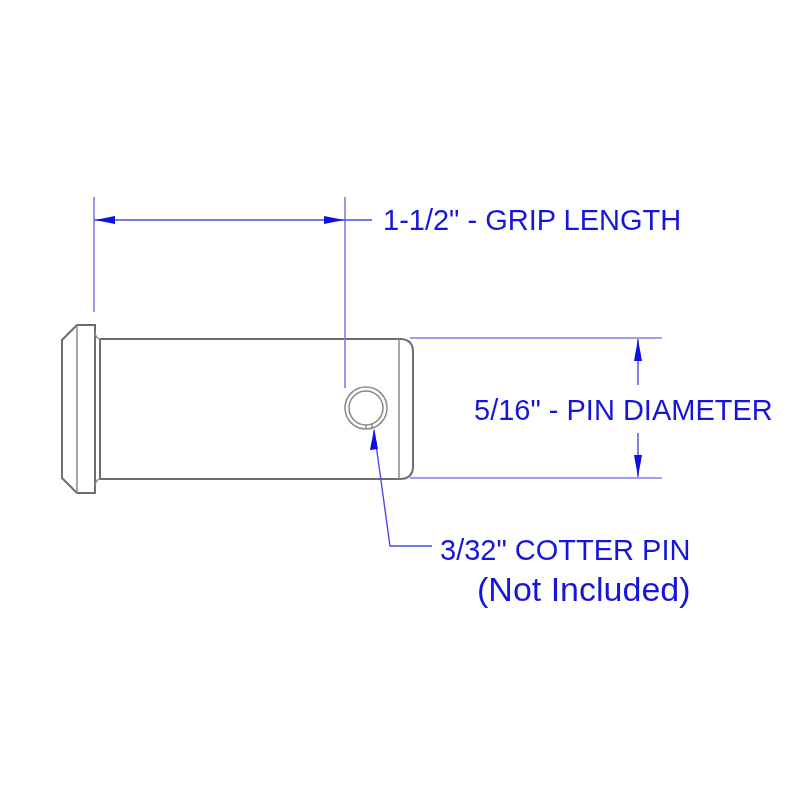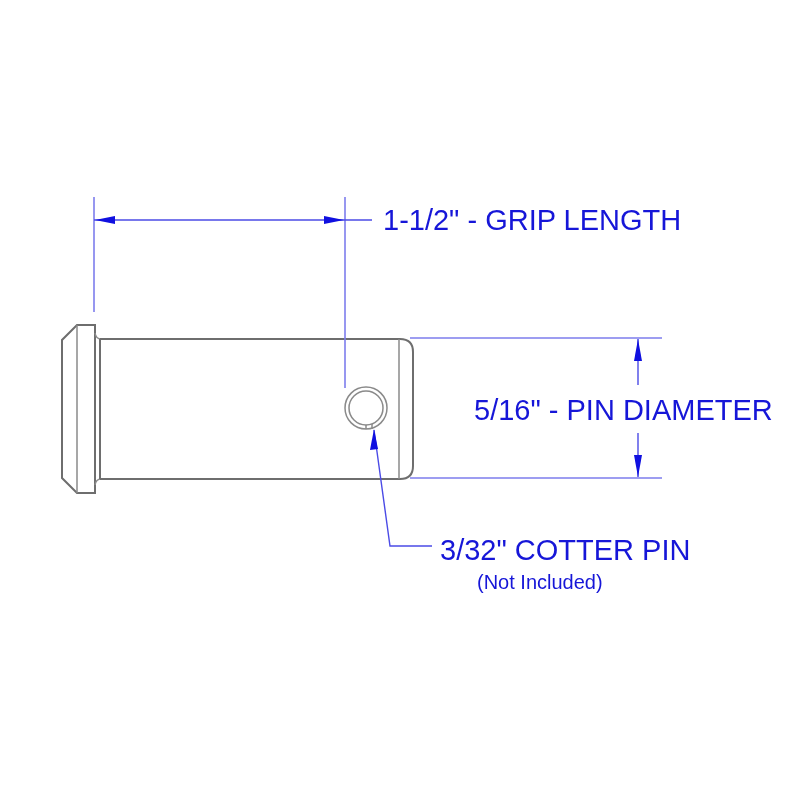--- a/index.html
+++ b/index.html
@@ -28,21 +28,21 @@
     .label {
       position: absolute;
       font-family: "Liberation Sans", sans-serif;
       color: #1616d8;
       white-space: nowrap;
       line-height: 1;
     }
     #grip-label { left: 383px; top: 206px; font-size: 29px; }
     #diam-label { left: 474px; top: 396px; font-size: 29px; }
     #cotter-label { left: 440px; top: 536px; font-size: 29px; }
-    #cotter-sub { left: 477px; top: 572px; font-size: 20px; }
+    #cotter-sub { left: 477px; top: 572px; font-size: 34px; }
   </style>
 </head>
 <body>
 
 <svg id="drawing" viewBox="0 0 800 800" xmlns="http://www.w3.org/2000/svg">
 
   <g>
 
     <path class="part" d="M77,325 L95,325 L95,493 L77,493 L62,478 L62,340 Z"></path>
     <line class="part-thin" x1="77" y1="325" x2="77" y2="493"></line>

